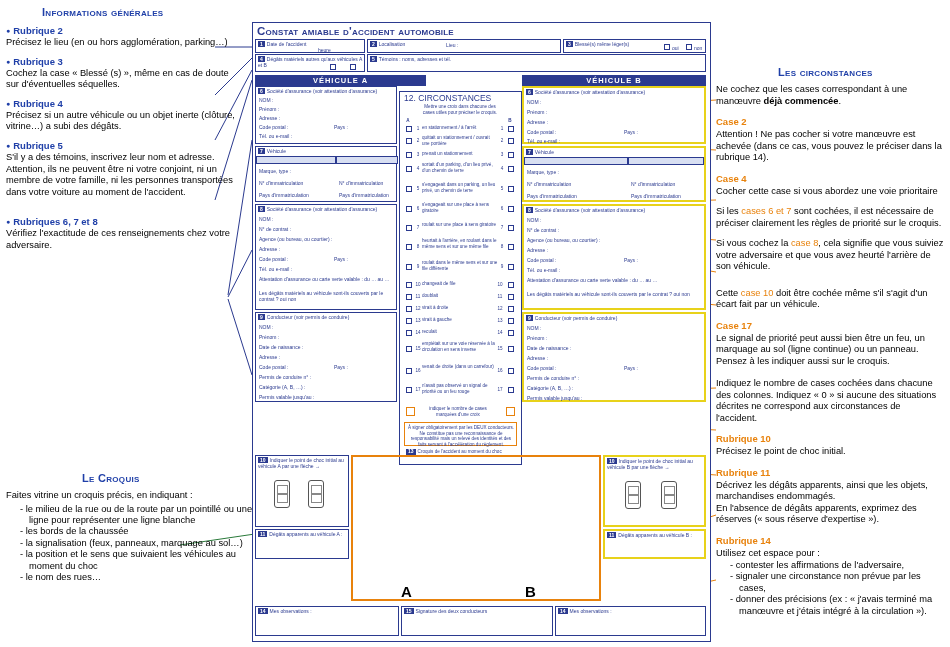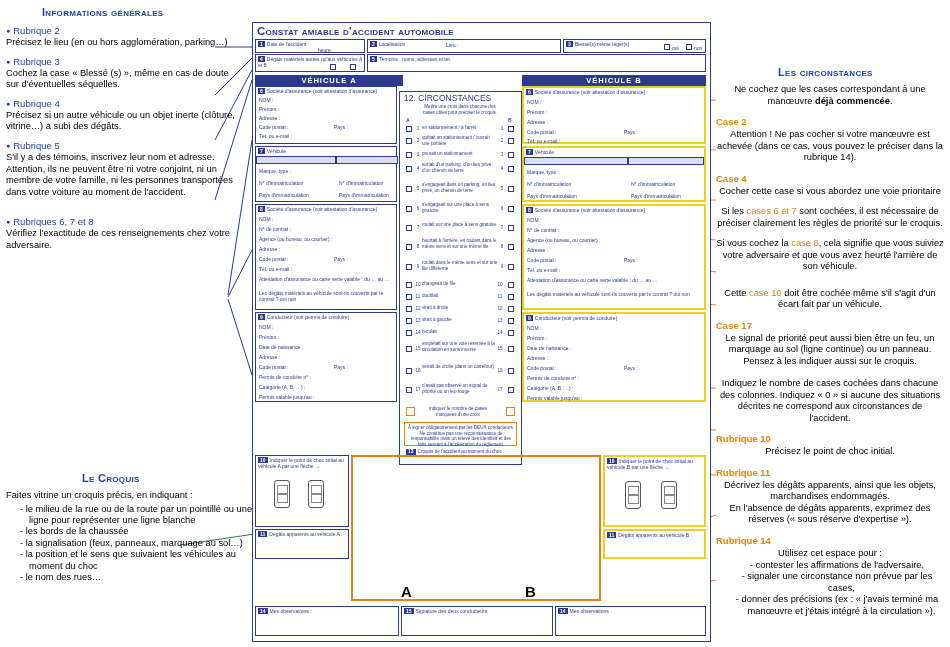--- a/index.html
+++ b/index.html
@@ -13,37 +13,37 @@
     overflow:hidden;
   }
   .abs{position:absolute;}
 
   
   #left-col{left:6px;top:6px;width:238px;}
   .col-title{
     color:#1f3fa8;font-variant:small-caps;font-weight:bold;font-size:11px;
     letter-spacing:.3px;margin-left:36px;margin-bottom:6px;
   }
-  .bullet-head{color:#1f3fa8;font-weight:normal;font-size:9.5px;margin-top:7px;}
+  .bullet-head{color:#1f3fa8;font-weight:bold;font-size:9.5px;margin-top:7px;}
   .bullet-head:before{content:"\25CF";font-size:7px;margin-right:3px;vertical-align:1px;}
   .para{font-size:9.3px;line-height:11.6px;margin-top:1px;color:#000;}
 
   
   #croquis-col{left:6px;top:472px;width:250px;}
   #croquis-col .col-title{margin-left:76px;}
   .dashlist{margin:0;padding-left:14px;list-style:none;}
   .dashlist li{text-indent:-9px;padding-left:9px;line-height:11.4px;}
   .dashlist li:before{content:"- ";}
 
   
   #right-col{left:716px;top:66px;width:228px;}
   #right-col .col-title{margin-left:62px;}
   .orange-h{color:#e8820c;font-weight:bold;font-size:9.5px;margin-top:9px;}
   .orange-t{color:#e8820c;}
-  .rt{font-size:9.3px;line-height:11.5px;margin-top:2px;text-align:center;}
+  .rt{font-size:9.3px;line-height:11.5px;margin-top:2px;}
 
   
   #form{
     left:252px;top:22px;width:457px;height:618px;
     border:1px solid #2b3a8f;background:#fff;
   }
   #form-title{
     position:absolute;left:4px;top:2px;font-variant:small-caps;
     font-weight:bold;font-size:11.5px;color:#2b3a8f;letter-spacing:.2px;
   }
@@ -212,21 +212,21 @@
 
   <div class="cell" style="left:2px;top:31px;width:110px;height:18px">
     <span class="lab" style="left:2px;top:1px;width:104px"><span class="num">4</span><span>Dégâts matériels autres qu'aux véhicules A et B</span></span>
     <span class="cbox" style="left:74px;top:9px"></span>
     <span class="cbox" style="left:94px;top:9px"></span>
   </div>
   <div class="cell" style="left:114px;top:31px;width:339px;height:18px">
     <span class="lab" style="left:2px;top:1px"><span class="num">5</span><span>Témoins : noms, adresses et tél.</span></span>
   </div>
 
-  <div class="veh-head" style="left:2px;top:52px;width:148px">VÉHICULE A</div>
+  <div class="veh-head" style="left:2px;top:52px;width:171px">VÉHICULE A</div>
   <div class="cell" style="left:2px;top:63px;width:142px;height:58px">
     <span class="lab" style="left:2px;top:1px"><span class="num">6</span><span>Société d'assurance (voir attestation d'assurance)</span></span>
     <span class="lab" style="left:3px;top:10px">NOM :</span>
     <span class="lab" style="left:3px;top:19px">Prénom :</span>
     <span class="lab" style="left:3px;top:28px">Adresse :</span>
     <span class="lab" style="left:3px;top:37px">Code postal :</span>
     <span class="lab" style="left:78px;top:37px">Pays :</span>
     <span class="lab" style="left:3px;top:46px">Tél. ou e-mail :</span>
   </div>
 

